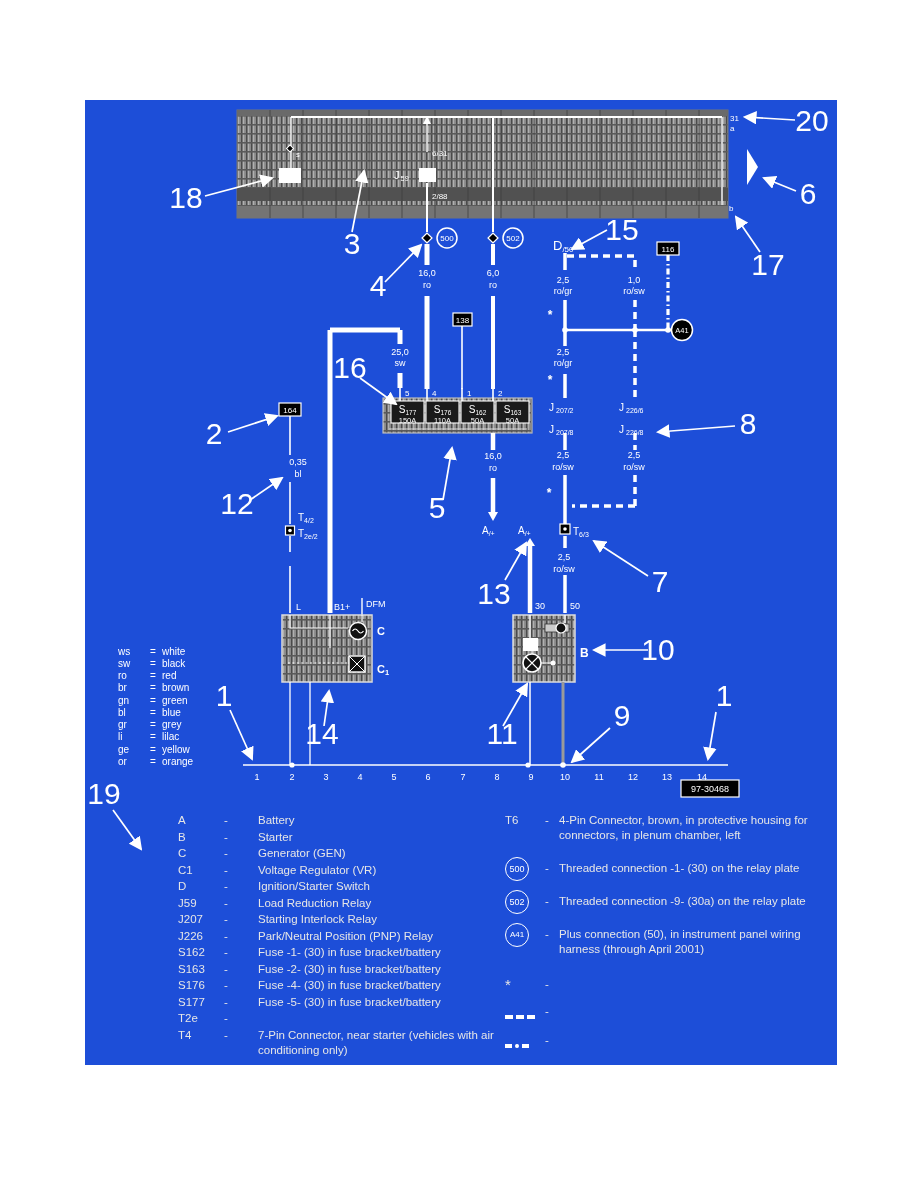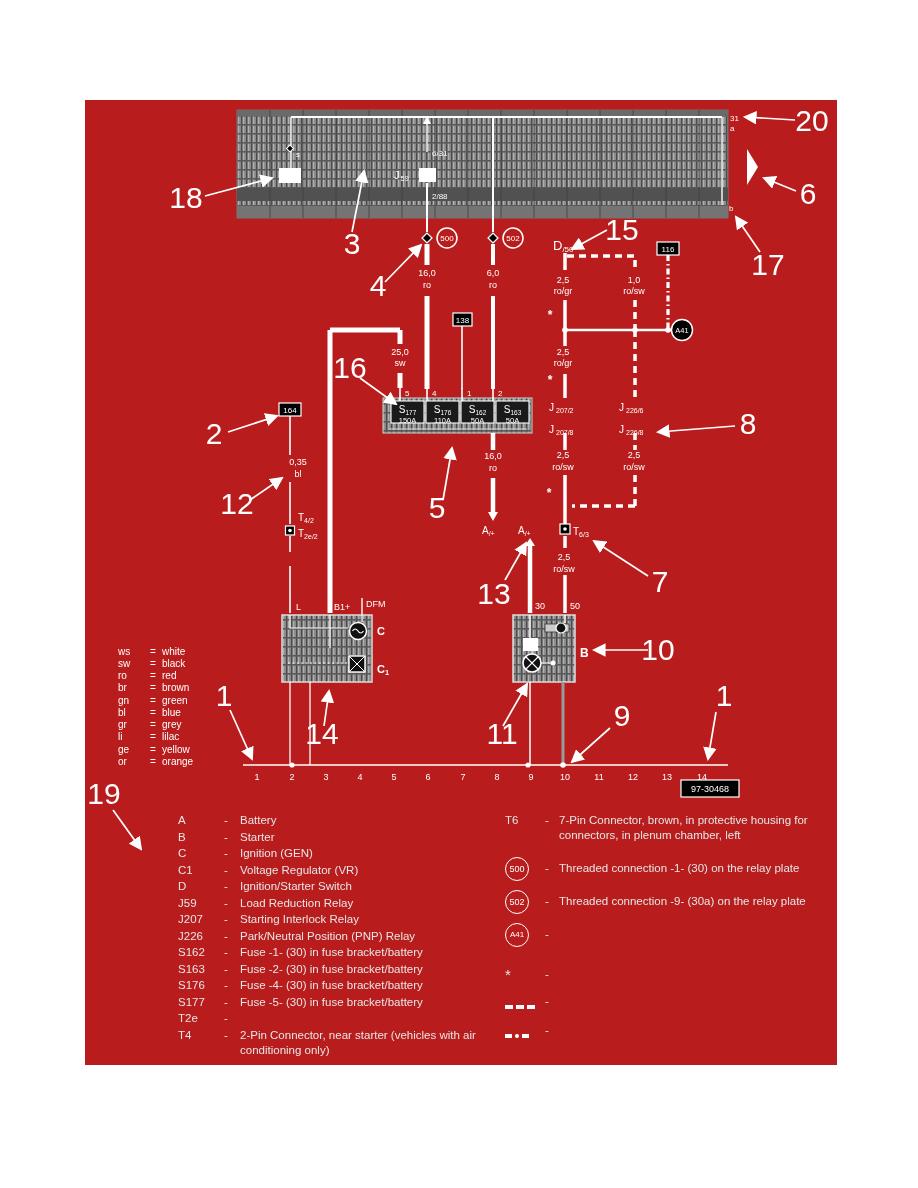--- a/index.html
+++ b/index.html
@@ -1,31 +1,31 @@
 <!DOCTYPE html>
 <html><head>
 <meta charset="utf-8">
 <style>
   html,body{margin:0;padding:0;background:#fff;}
   body{width:918px;height:1188px;font-family:"Liberation Sans",sans-serif;}
   .stage{position:relative;width:918px;height:1188px;overflow:hidden;}
-  .board{position:absolute;left:85px;top:100px;width:752px;height:965px;background:#b91c1c;}
+  .board{position:absolute;left:85px;top:100px;width:752px;height:965px;background:#1d4ed8;}
   .board svg{position:absolute;left:0;top:0;display:block;}
   svg text{fill:#fff;}
   .callout{font-size:30px;fill:#fff;}
   .wlabel{font-size:9px;}
   .tiny{font-size:7.5px;}
   .pinlbl{font-size:8px;}
   
   .legend-left{position:absolute;left:93px;top:713px;width:322px;color:#e6e6e6;font-size:11.5px;line-height:1.3;}
   .legend-right{position:absolute;left:420px;top:713px;width:332px;color:#e6e6e6;font-size:11.5px;line-height:1.3;}
   .lrow{display:flex;align-items:flex-start;margin-bottom:1.6px;}
   .lrow .lbl{width:46px;flex:none;}
   .lrow .dash{width:16px;flex:none;text-align:left;}
-  .lrow .desc{flex:1;}
+  .lrow .desc{flex:1;margin-left:18px;}
   .rrow{display:flex;align-items:flex-start;margin-bottom:9px;}
   .rrow .lbl{width:40px;flex:none;}
   .rrow .dash{width:14px;flex:none;padding-top:4px;}
   .rrow .desc{flex:1;padding-top:4px;}
   .rrow.first .dash,.rrow.first .desc{padding-top:0;}
   .circ{display:inline-block;width:22px;height:22px;border:1.6px solid #fff;border-radius:50%;
         text-align:center;font-size:9px;line-height:22px;color:#fff;}
   .circ.small{font-size:8px;}
   .star{font-size:15px;padding-top:2px;display:inline-block;}
   .dashsym{display:inline-block;padding-top:8px;}
@@ -359,21 +359,21 @@
           <span class="desc">Battery</span>
         </div>
       <div class="lrow">
           <span class="lbl">B</span>
           <span class="dash">-</span>
           <span class="desc">Starter</span>
         </div>
       <div class="lrow">
           <span class="lbl">C</span>
           <span class="dash">-</span>
-          <span class="desc">Ignition (GEN)</span>
+          <span class="desc">Generator (GEN)</span>
         </div>
       <div class="lrow">
           <span class="lbl">C1</span>
           <span class="dash">-</span>
           <span class="desc">Voltage Regulator (VR)</span>
         </div>
       <div class="lrow">
           <span class="lbl">D</span>
           <span class="dash">-</span>
           <span class="desc">Ignition/Starter Switch</span>
@@ -413,43 +413,44 @@
           <span class="dash">-</span>
           <span class="desc">Fuse -5- (30) in fuse bracket/battery</span>
         </div>
       <div class="lrow">
           <span class="lbl">T2e</span>
           <span class="dash">-</span>
         </div>
       <div class="lrow">
           <span class="lbl">T4</span>
           <span class="dash">-</span>
-          <span class="desc">2-Pin Connector, near starter (vehicles with air conditioning only)</span>
+          <span class="desc">7-Pin Connector, near starter (vehicles with air conditioning only)</span>
         </div>
     </div>
 
     <div class="legend-right">
       <div class="rrow first" style="margin-bottom:14px">
         <span class="lbl">T6</span>
         <span class="dash">-</span>
-        <span class="desc">7-Pin Connector, brown, in protective housing for connectors, in plenum chamber, left</span>
+        <span class="desc">4-Pin Connector, brown, in protective housing for connectors, in plenum chamber, left</span>
       </div>
       <div class="rrow">
         <span class="lbl"><span class="circ">500</span></span>
         <span class="dash">-</span>
         <span class="desc">Threaded connection -1- (30) on the relay plate</span>
       </div>
       <div class="rrow">
         <span class="lbl"><span class="circ">502</span></span>
         <span class="dash">-</span>
         <span class="desc">Threaded connection -9- (30a) on the relay plate</span>
       </div>
       <div class="rrow">
         <span class="lbl"><span class="circ small">A41</span></span>
         <span class="dash">-</span>
+        <span class="desc">Plus connection (50), in instrument panel wiring harness (through April 2001)</span>
       </div>
       <div class="notes">
         <div class="rrow">
           <span class="lbl"><span class="star">*</span></span>
           <span class="dash">-</span>
         </div>
         <div class="rrow">
           <span class="lbl"><span class="dashsym"><i></i><i></i><i></i></span></span>
           <span class="dash">-</span>
         </div>

